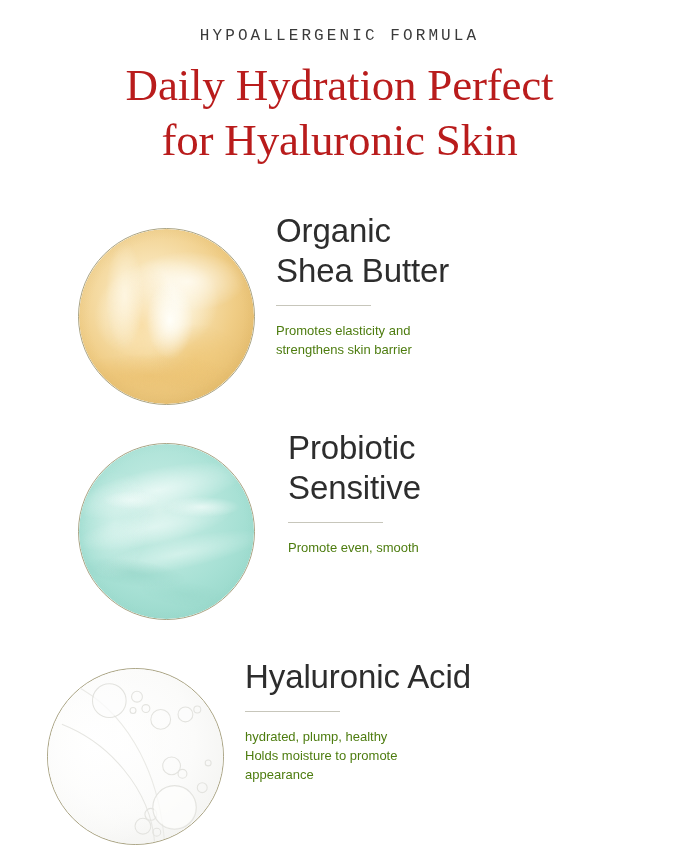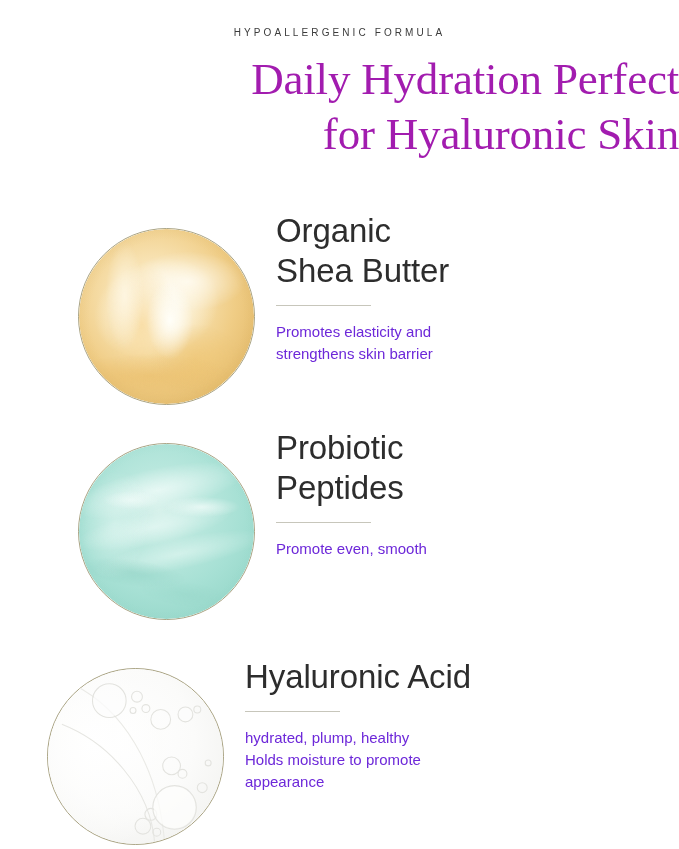--- a/index.html
+++ b/index.html
@@ -21,37 +21,36 @@
     height: 849px;
     background: #ffffff;
   }
 
   
   .header {
     padding-top: 28px;
     text-align: center;
   }
   .eyebrow {
-    font-family: Liberation Sans, sans-serif;
-    font-size: 10px;
+    font-family: Liberation Mono, monospace;
+    font-size: 16px;
     letter-spacing: 3.1px;
     color: #3b3b3b;
     font-weight: 400;
     line-height: 1;
     margin: 0 0 14px 0;
   }
   .headline {
     font-family: "Liberation Serif", serif;
     font-size: 45px;
     line-height: 1.22;
-    color: #a21caf;
+    color: #b91c1c;
     font-weight: 400;
     margin: 0;
     letter-spacing: -0.2px;
-    text-align: right;
   }
   .headline-line { display: block; }
 
   
   .rows {
     position: absolute;
     top: 207px;
     left: 0;
     width: 626px;
   }
@@ -175,30 +174,30 @@
   .ing-title .tl { display: block; }
   .rule {
     width: 95px;
     height: 1px;
     background: #c7c6bb;
     margin: 14px 0 15px 0;
   }
   .ing-desc {
     font-family: "Liberation Sans", sans-serif;
     font-weight: 300;
-    font-size: 15px;
+    font-size: 13px;
     line-height: 1.48;
-    color: #6d28d9;
+    color: #4d7c0f;
     margin: 0;
     max-width: 300px;
   }
   .ing-desc .dl { display: block; }
 
   .row-butter { height: 215px; }
-  .row-mint   { height: 225px; }
+  .row-mint   { height: 225px; gap: 12px; }
   .row-clear  { height: 205px; padding-left: 47px; }
 
   .row-mint .copy  { padding-top: 6px; }
   .row-clear .copy { padding-top: 10px; }
 </style>
 </head>
 <body>
 
 <div class="page">
 
@@ -241,21 +240,21 @@
           <div class="tex base"></div>
           <div class="tex swirl1"></div>
           <div class="tex swirl2"></div>
           <div class="tex swirl3"></div>
           <div class="tex shade"></div>
         </div>
       </div>
       <div class="copy">
         <h2 class="ing-title">
           <span class="tl">Probiotic</span>
-          <span class="tl">Peptides</span>
+          <span class="tl">Sensitive</span>
         </h2>
         <div class="rule"></div>
         <p class="ing-desc">
           <span class="dl">Promote even, smooth</span>
         </p>
       </div>
     </div>
 
     <div class="row row-clear">
       <div class="swatch-wrap">

